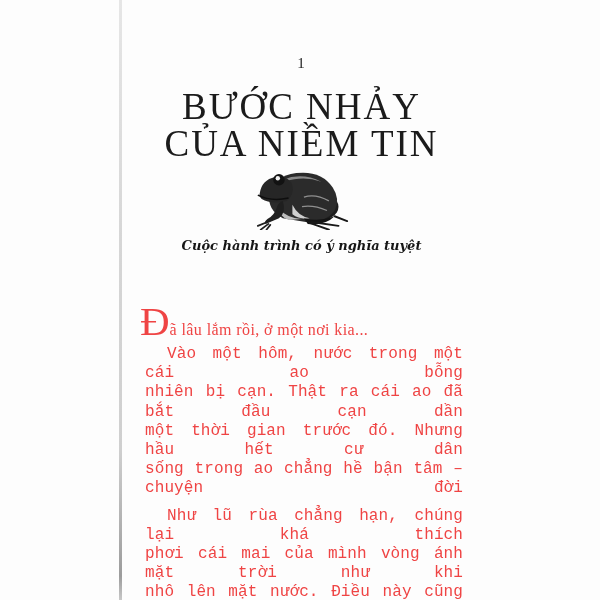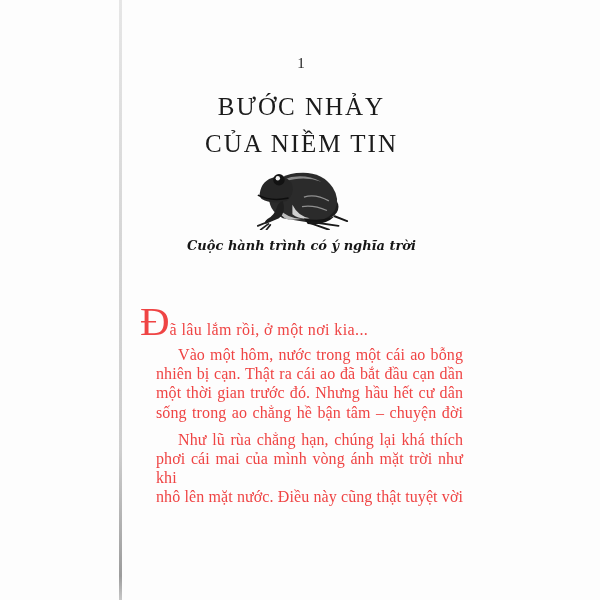--- a/index.html
+++ b/index.html
@@ -17,21 +17,21 @@
   }
   .column{
     position:absolute;left:140px;top:0;width:323px;height:600px;
   }
   .chapter-number{
     position:absolute;top:55px;left:0;width:100%;
     text-align:center;font-size:15px;letter-spacing:1px;
   }
   .title{
     position:absolute;top:88px;left:-20px;width:363px;
-    text-align:center;font-size:25px;line-height:37px;
+    text-align:center;font-size:37px;line-height:37px;
     letter-spacing:2px;color:#1b1b1b;font-weight:normal;margin:0;
   }
   .frog-wrap{
     position:absolute;top:166px;left:0;width:100%;
     display:flex;justify-content:center;
   }
   .epigraph{
     position:absolute;top:237px;left:-20px;width:363px;
     text-align:center;
     font-family:"DejaVu Serif", serif;
@@ -44,21 +44,21 @@
   }
   .p-first{
     height:44px;line-height:40px;white-space:nowrap;
   }
   .dropcap{
     font-size:41px;line-height:40px;vertical-align:baseline;
   }
   .opening{
     font-size:16px;letter-spacing:0.4px;
   }
-  .para{margin:0 0 8px 16px;}
+  .para{margin:0 0 8px 5px;font-family:Liberation Mono, monospace;}
   .jline{
     text-align:justify;text-align-last:justify;
     line-height:19.2px;letter-spacing:0.1px;
   }
   .jline.pl{text-align-last:left;}
   .jline.ind{text-indent:22px;}
   .page-number{
     position:absolute;top:564px;left:0;width:100%;
     text-align:center;font-size:15px;margin-top:40px;
   }
@@ -90,21 +90,21 @@
           <path d="M30 36 Q34 48 26 54 L12 60 Q10 58 14 55 Q22 50 24 42 Q25 38 30 36 Z" fill="#1f1f1f"></path>
           <path d="M14 58 L4 62 M15 60 L7 66 M17 61 L13 66" stroke="#1f1f1f" stroke-width="1.8" fill="none" stroke-linecap="round"></path>
           <path d="M40 40 Q46 52 58 54 Q48 56 40 50 Z" fill="#cfcfcf"></path>
           <path d="M52 54 Q68 58 84 52 Q74 62 56 60 Z" fill="#141414"></path>
           <path d="M60 58 L88 62 M58 59 L78 66 M84 52 L97 57" stroke="#181818" stroke-width="2" fill="none" stroke-linecap="round"></path>
           <path d="M52 32 Q64 28 78 36 M50 42 Q62 40 76 46" stroke="#909090" stroke-width="1.3" fill="none"></path>
         </svg>
       </span>
     </div>
 
-    <div class="epigraph"><span>Cuộc hành trình có ý nghĩa trời</span><br></div>
+    <div class="epigraph"><span>Cuộc hành trình có ý nghĩa tuyệt</span><br></div>
 
     <div class="body-text">
 
       <div class="p-first"><span class="dropcap">Đ</span><span class="opening">ã lâu lắm rồi, ở một nơi kia...</span></div>
 
       <div class="para">
         <div class="jline ind">Vào một hôm, nước trong một cái ao bỗng</div>
         <div class="jline">nhiên bị cạn. Thật ra cái ao đã bắt đầu cạn dần</div>
         <div class="jline">một thời gian trước đó. Nhưng hầu hết cư dân</div>
         <div class="jline">sống trong ao chẳng hề bận tâm – chuyện đời</div>

